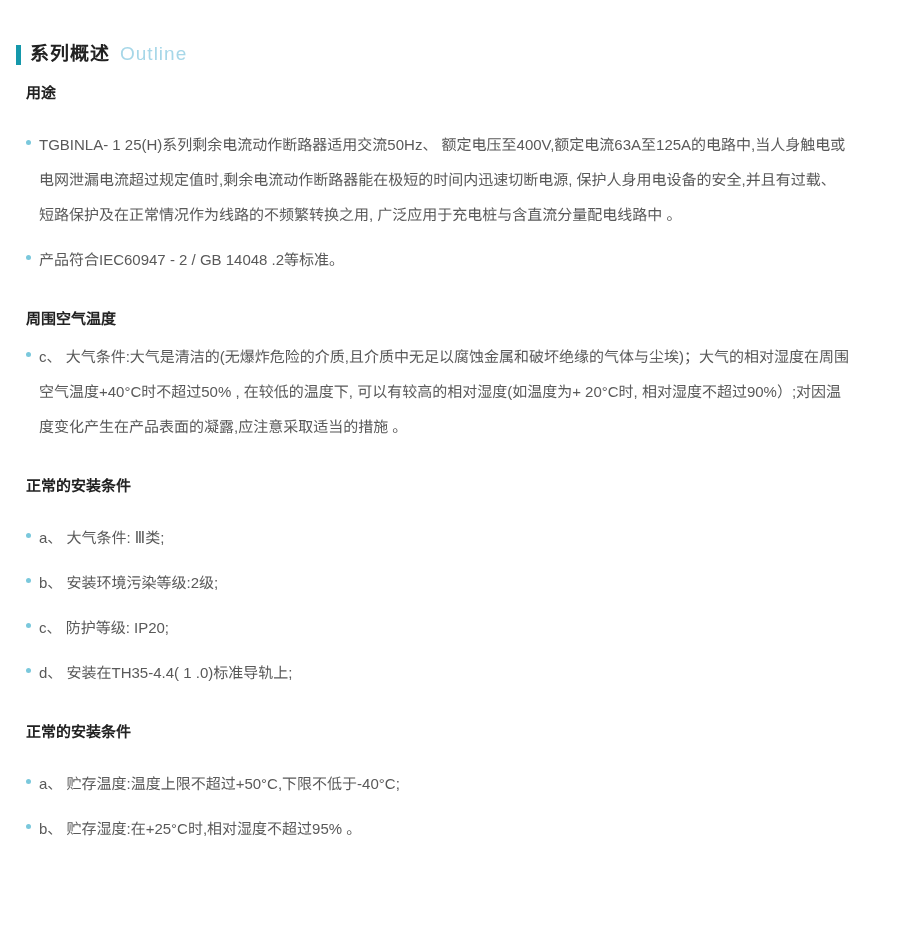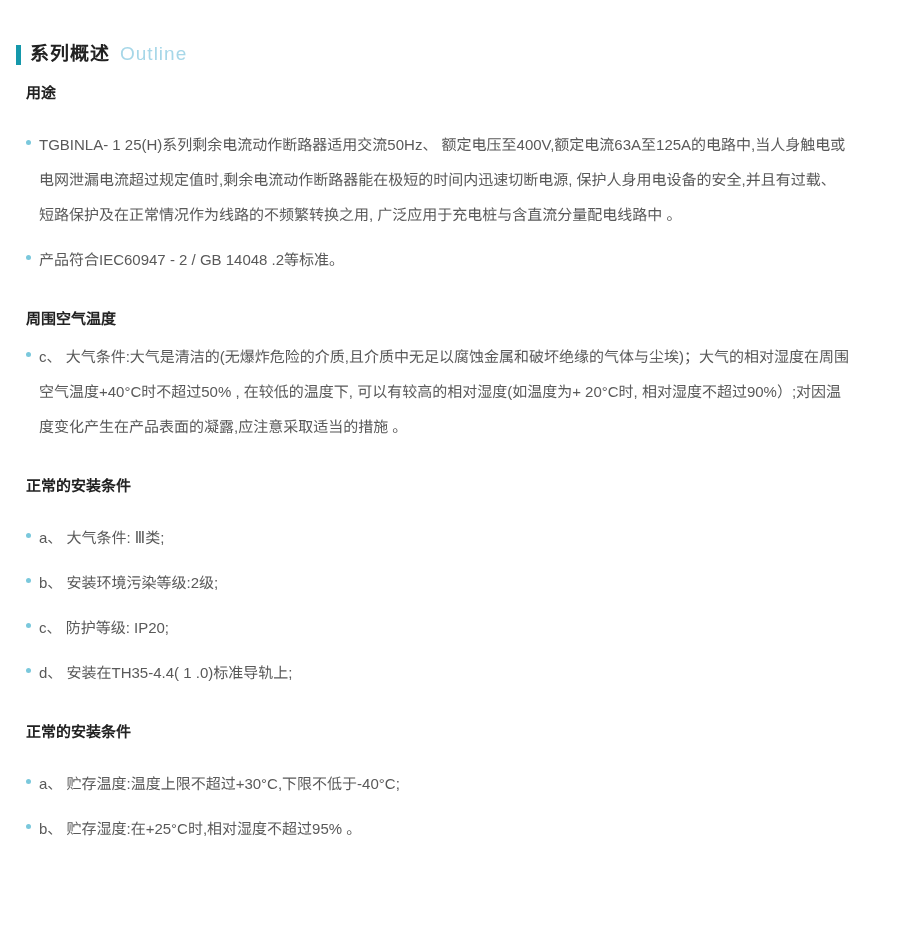--- a/index.html
+++ b/index.html
@@ -114,20 +114,20 @@
     <span>c、 防护等级: IP20;</span>
   </div>
   <div class="bullet-item follow">
     <span class="dot"></span>
     <span>d、 安装在TH35-4.4( 1 .0)标准导轨上;</span>
   </div>
 
   <h2 class="section-heading">正常的安装条件</h2>
   <div class="bullet-item">
     <span class="dot"></span>
-    <span>a、 贮存温度:温度上限不超过+30°C,下限不低于-40°C;</span>
+    <span>a、 贮存温度:温度上限不超过+50°C,下限不低于-40°C;</span>
   </div>
   <div class="bullet-item follow">
     <span class="dot"></span>
     <span>b、 贮存湿度:在+25°C时,相对湿度不超过95% 。</span>
   </div>
 
 </div>
 
 </body></html>

